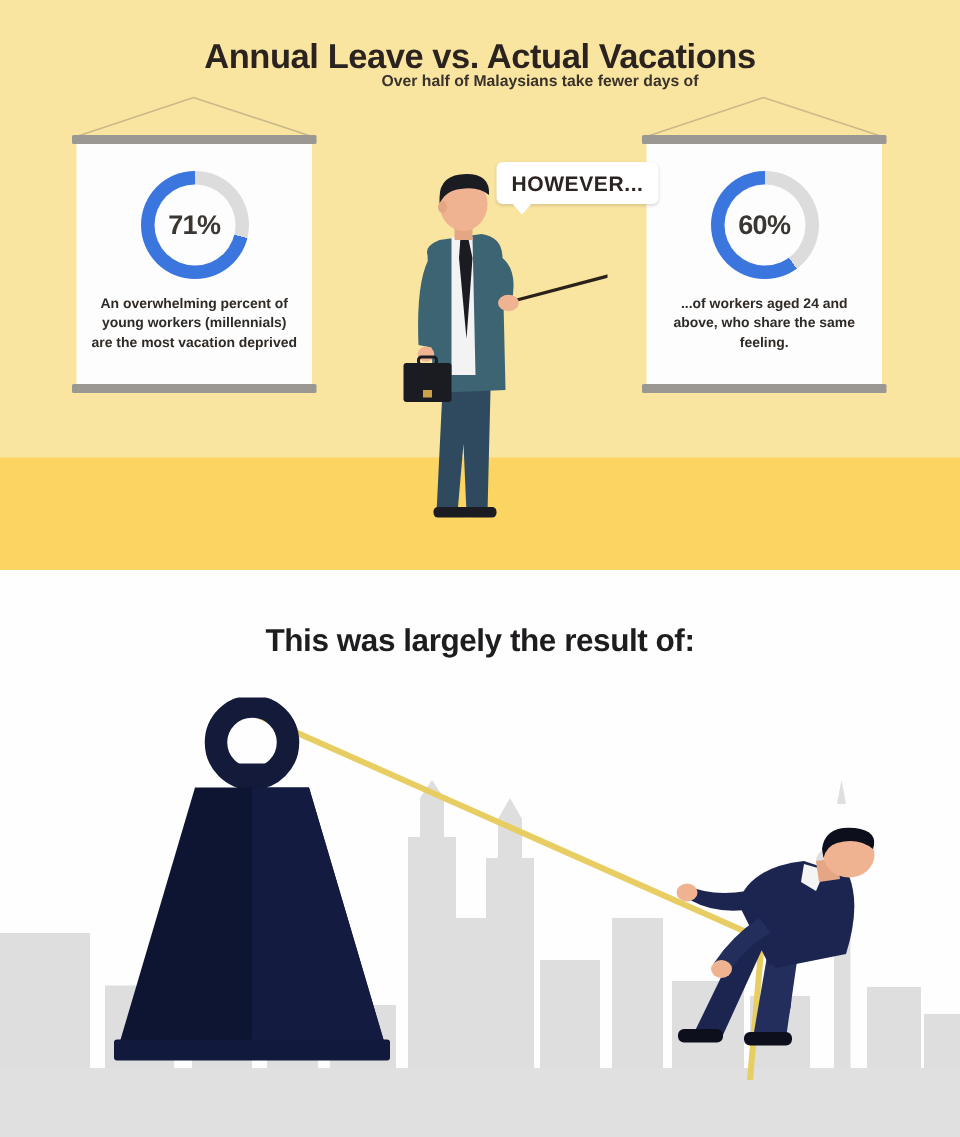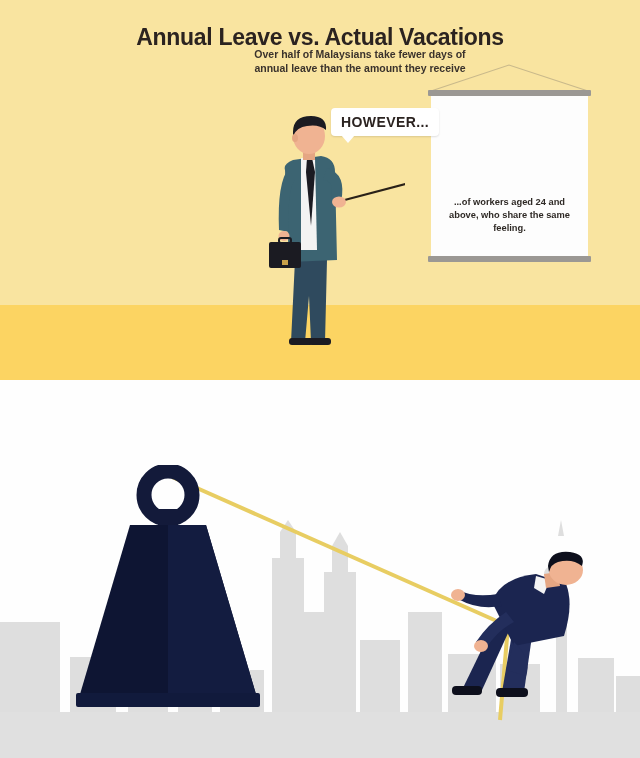--- a/index.html
+++ b/index.html
@@ -72,30 +72,49 @@
 <body>
 
 <div id="page">
 
   <div class="top-section">
     <div class="top-band"></div>
 
     <div class="main-title">Annual Leave vs. Actual Vacations</div>
     <div class="subtitle">
       <span>Over half of Malaysians take fewer days of</span><br>
-      <span>annual leave than the amount they receive</span>
     </div>
 
+    <div class="banner banner-left">
+      <svg class="strings" viewBox="0 0 163 28" preserveAspectRatio="none">
+        <path d="M3 28 L81 2 L160 28" fill="none" stroke="#c9b98b" stroke-width="1.1"></path>
+      </svg>
+      <div class="rod"></div>
+      <div class="sheet">
+        <div class="donut" style="background:conic-gradient(from 0deg, #dcdcdc 0deg 104deg, #3b76df 104deg 360deg);">
+          <div class="hole">
+            <span class="pct">71%</span>
+          </div>
+        </div>
+        <div class="banner-cap">An overwhelming percent of young workers (millennials) are the most vacation deprived</div>
+      </div>
+      <div class="rod bottom"></div>
+    </div>
 
     <div class="banner banner-right">
       <svg class="strings" viewBox="0 0 163 28" preserveAspectRatio="none">
         <path d="M3 28 L81 2 L160 28" fill="none" stroke="#c9b98b" stroke-width="1.1"></path>
       </svg>
       <div class="rod"></div>
       <div class="sheet">
+        <div class="donut" style="background:conic-gradient(from 0deg, #dcdcdc 0deg 144deg, #3b76df 144deg 360deg);">
+          <div class="hole">
+            <span class="pct">60%</span>
+          </div>
+        </div>
         <div class="banner-cap">...of workers aged 24 and above, who share the same feeling.</div>
       </div>
       <div class="rod bottom"></div>
     </div>
 
     <div class="bubble">HOWEVER...</div>
 
     <svg class="presenter" viewBox="0 0 140 250">
 
       <line x1="72" y1="92" x2="148" y2="72" stroke="#2a2118" stroke-width="2.2"></line>
@@ -155,20 +174,21 @@
         <rect x="578" y="196" width="36" height="54"></rect>
         <rect x="616" y="214" width="24" height="36"></rect>
         <rect x="128" y="210" width="40" height="40"></rect>
         <rect x="178" y="186" width="34" height="64"></rect>
         <rect x="220" y="208" width="44" height="42"></rect>
       </g>
     </svg>
 
     <div class="ground"></div>
 
+    <div class="section-title">This was largely the result of:</div>
 
     <svg class="rope" viewBox="0 0 640 378">
       <line x1="172" y1="97" x2="508" y2="246" stroke="#e8cd62" stroke-width="4"></line>
       <line x1="508" y1="246" x2="500" y2="340" stroke="#e8cd62" stroke-width="4"></line>
     </svg>
 
     <svg class="weight" viewBox="0 0 212 247">
       <circle cx="106" cy="30" r="24" fill="none" stroke="#131a3a" stroke-width="15"></circle>
       <rect x="96" y="44" width="20" height="22" fill="#131a3a"></rect>
       <path d="M68 60 L144 60 L196 236 L16 236 Z" fill="#0e1533"></path>

